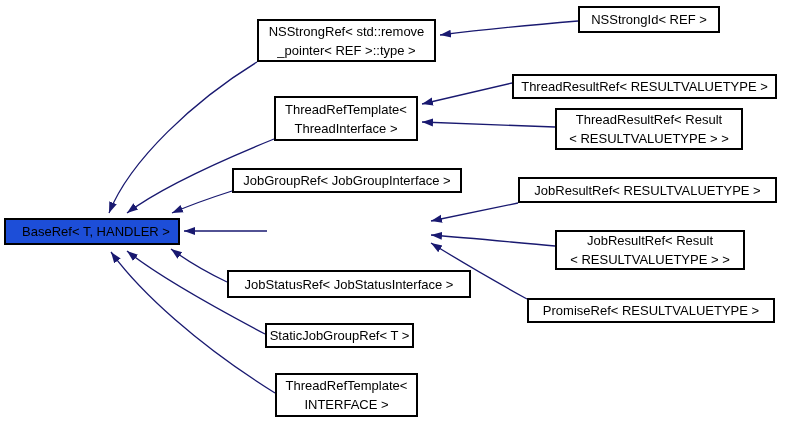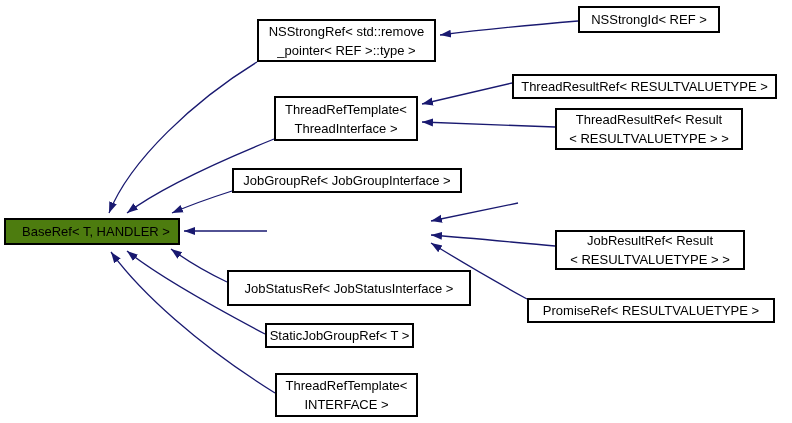--- a/index.html
+++ b/index.html
@@ -36,21 +36,21 @@
     font-size: 13px;
     line-height: 19px;
     display: flex;
     align-items: center;
     justify-content: center;
     text-align: center;
     white-space: pre-line;
     cursor: pointer;
   }
   .node.highlight {
-    background: #4d7c0f;
+    background: #1d4ed8;
     cursor: default;
     padding-left: 8px;
   }
 </style>
 </head>
 <body>
 
 <div class="canvas">
 
   <svg class="edges" viewBox="0 0 792 423" xmlns="http://www.w3.org/2000/svg">
@@ -85,25 +85,26 @@
 ThreadInterface &gt;</div>
 
   <div class="node" style="left:512px;top:74px;width:265px;height:25px">ThreadResultRef&lt; RESULTVALUETYPE &gt;</div>
 
   <div class="node" style="left:555px;top:108px;width:188px;height:42px">ThreadResultRef&lt; Result
 &lt; RESULTVALUETYPE &gt; &gt;</div>
 
   <div class="node" style="left:232px;top:168px;width:230px;height:25px">JobGroupRef&lt; JobGroupInterface &gt;</div>
 
 
+  <div class="node" style="left:518px;top:177px;width:259px;height:26px">JobResultRef&lt; RESULTVALUETYPE &gt;</div>
 
   <div class="node" style="left:555px;top:230px;width:190px;height:40px">JobResultRef&lt; Result
 &lt; RESULTVALUETYPE &gt; &gt;</div>
 
-  <div class="node" style="left:227px;top:270px;width:244px;height:36px">JobStatusRef&lt; JobStatusInterface &gt;</div>
+  <div class="node" style="left:227px;top:270px;width:244px;height:28px">JobStatusRef&lt; JobStatusInterface &gt;</div>
 
   <div class="node" style="left:527px;top:298px;width:248px;height:25px">PromiseRef&lt; RESULTVALUETYPE &gt;</div>
 
   <div class="node" style="left:265px;top:323px;width:149px;height:25px">StaticJobGroupRef&lt; T &gt;</div>
 
   <div class="node" style="left:275px;top:373px;width:143px;height:44px">ThreadRefTemplate&lt;
 INTERFACE &gt;</div>
 
 </div>
 

